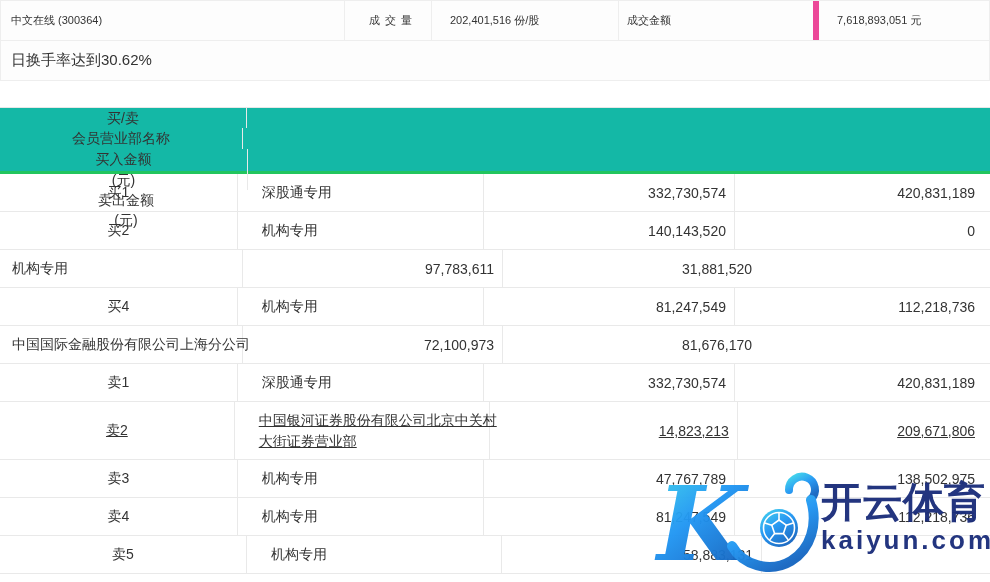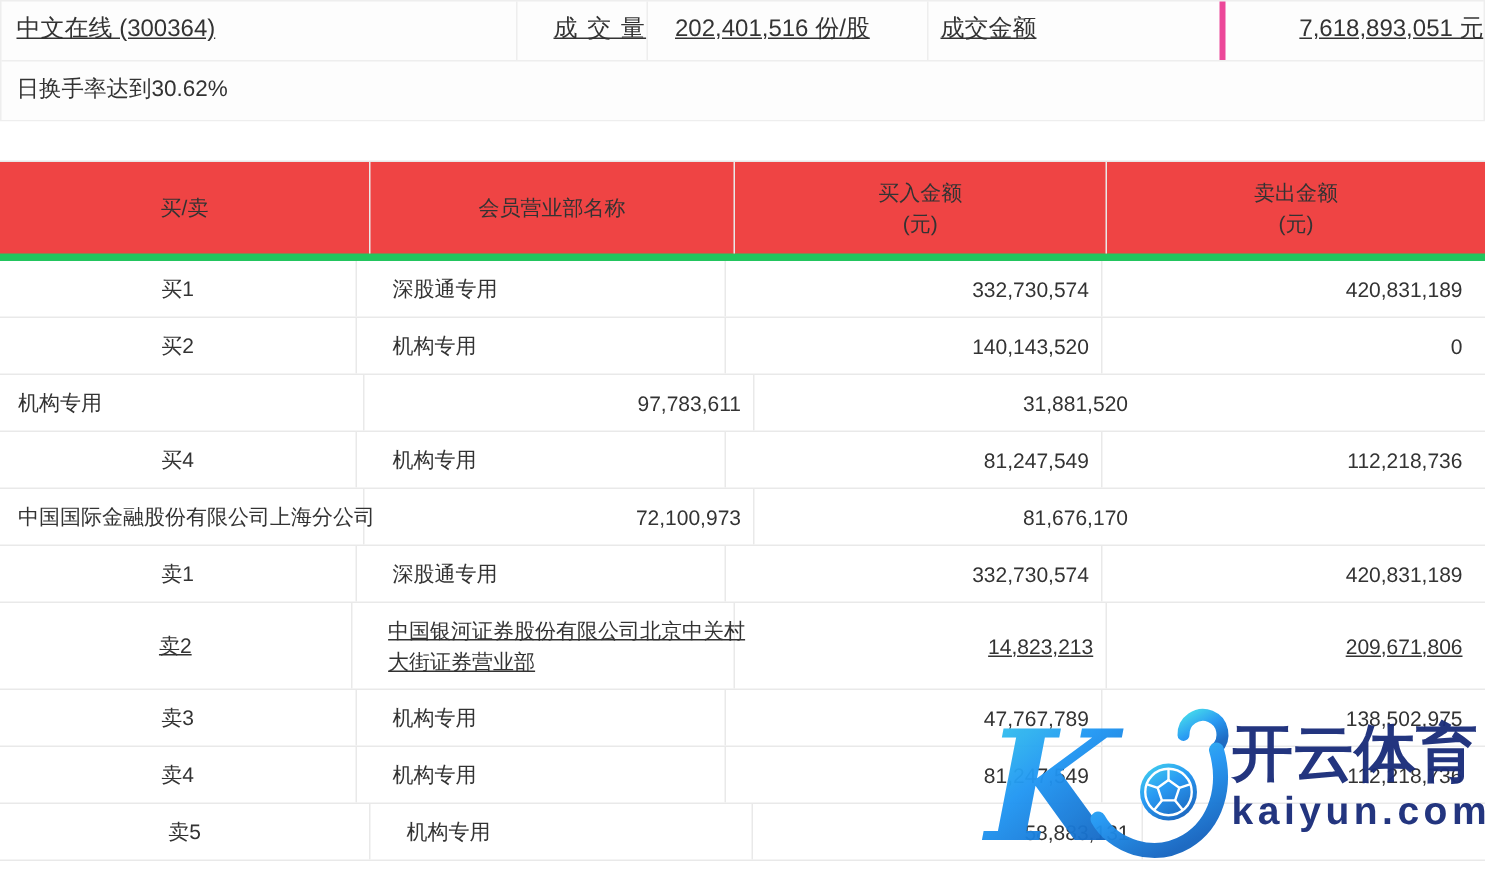--- a/index.html
+++ b/index.html
@@ -2,34 +2,34 @@
 <html><head>
 <meta charset="utf-8">
 <style>
   * { margin:0; padding:0; box-sizing:border-box; }
   html,body { width:990px; height:582px; background:#ffffff;
     font-family:"Liberation Sans","DejaVu Sans",sans-serif; color:#333; }
   body { position:relative; overflow:hidden; }
 
   
   .topbar { width:990px; background:#fdfdfd; border:1px solid #eeeeee; }
-  .topbar-row1 { display:flex; height:40px; line-height:38px; font-size:16px; border-bottom:1px solid #eeeeee;text-decoration:underline; }
+  .topbar-row1 { display:flex; height:40px; line-height:38px; font-size:11px; border-bottom:1px solid #eeeeee; }
   .tcell { height:100%; overflow:hidden; white-space:nowrap; }
   .tc-stock  { width:343px; padding-left:10px; }
   .tc-vlabel { width:87px;  padding-left:24px; border-left:1px solid #eeeeee; letter-spacing:1px; }
   .tc-vval   { width:187px; padding-left:18px; border-left:1px solid #eeeeee; }
   .tc-alabel { width:195px; padding-left:8px;  border-left:1px solid #eeeeee; }
-  .tc-aval   { flex:1;      padding-left:18px; border-left:4px solid #ec4899;text-align:right; }
+  .tc-aval   { flex:1;      padding-left:18px; border-left:6px solid #ec4899; }
   .topbar-row2 { height:39px; line-height:38px; font-size:15px; padding-left:10px; }
 
   .gap { height:26px; background:#ffffff; }
 
   
   .board { width:990px; border-top:1px solid #e7e7e7; font-size:14px; }
-  .thead { display:flex; height:66px; background:#ef4444; border-bottom:5px solid #22c55e; }
+  .thead { display:flex; height:66px; background:#14b8a6; border-bottom:3px solid #22c55e;flex-direction:column; }
   .hcell { display:flex; align-items:center; justify-content:center; text-align:center;
            white-space:pre-line; line-height:1.45; color:#333; }
   .trow { display:flex; height:38px; border-bottom:1px solid #e9e9e9; background:#fff;gap:12px; }
   .trow.tall { height:58px;text-decoration:underline; }
   .c-side { width:247px; display:flex; align-items:center; justify-content:center;
             border-right:1px solid #e9e9e9; }
   .c-name { width:243px; display:flex; align-items:center; padding-left:12px;
             border-right:1px solid #e9e9e9; white-space:pre; line-height:21px; }
   .c-buy  { width:248px; display:flex; align-items:center; justify-content:flex-end;
             padding-right:8px; border-right:1px solid #e9e9e9; }

